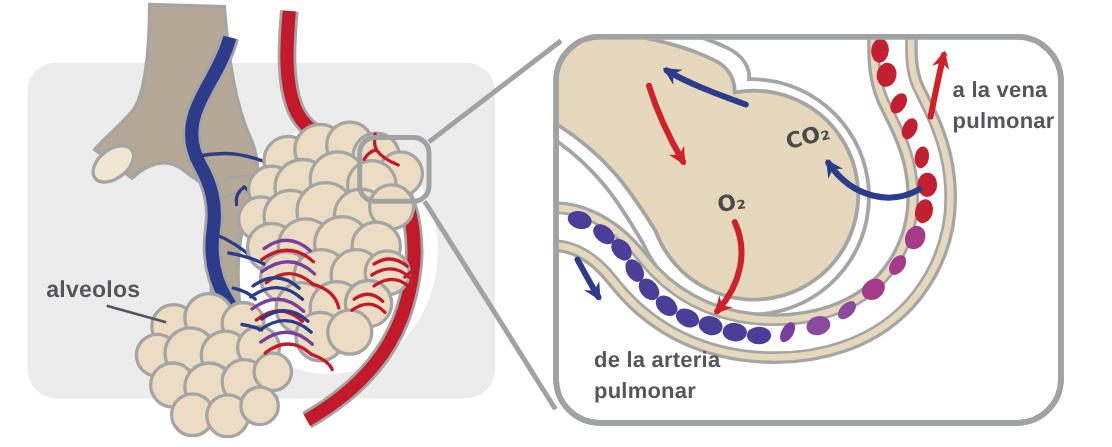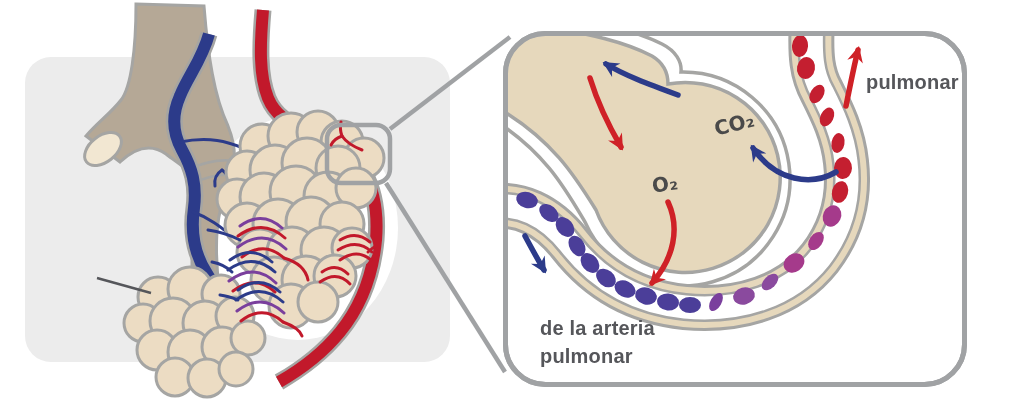--- a/index.html
+++ b/index.html
@@ -242,22 +242,24 @@
       <path class="arrow-b" d="M836,172 C812,186 776,182 753,148" marker-end="url(#ah-b)"></path>
       <path class="arrow-r" d="M668,202 C680,228 674,258 652,283" marker-end="url(#ah-r)"></path>
       <path class="arrow-r" stroke-width="5" d="M846,106 C850,86 854,66 858,50" marker-end="url(#ah-r)"></path>
       <path class="arrow-b" stroke-width="5" d="M525,236 C532,249 538,260 544,270" marker-end="url(#ah-b)"></path>
     </g>
 
     <rect class="panel-stroke" x="505.5" y="33.5" width="459" height="351" rx="40"></rect>
   </g>
 </svg>
 
+<div class="lbl lbl-alveolos">alveolos</div>
 
 <div class="lbl lbl-vena">
+  <div>a la vena</div>
   <div>pulmonar</div>
 </div>
 
 <div class="lbl lbl-arteria">
   <div>de la arteria</div>
   <div>pulmonar</div>
 </div>
 
 <div class="gas gas-co2">CO₂</div>
 <div class="gas gas-o2">O₂</div>

